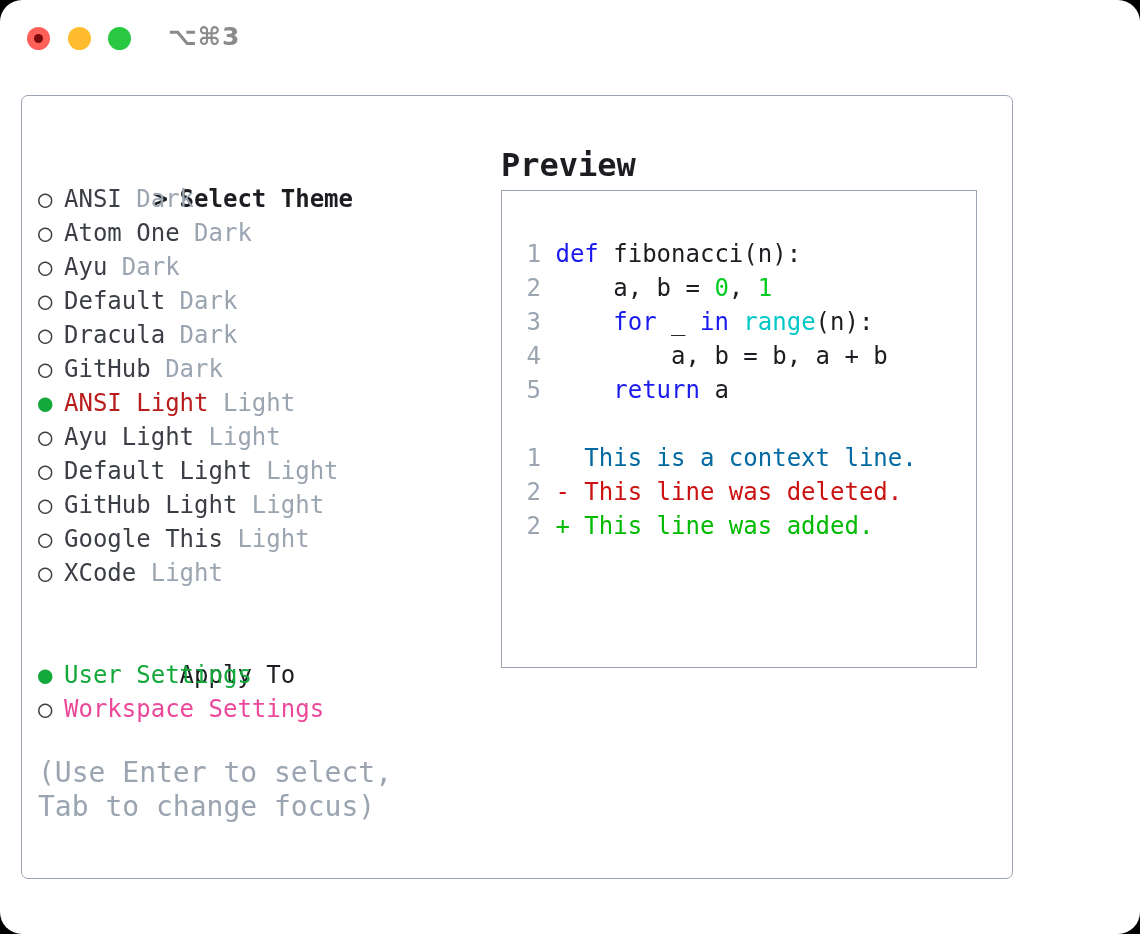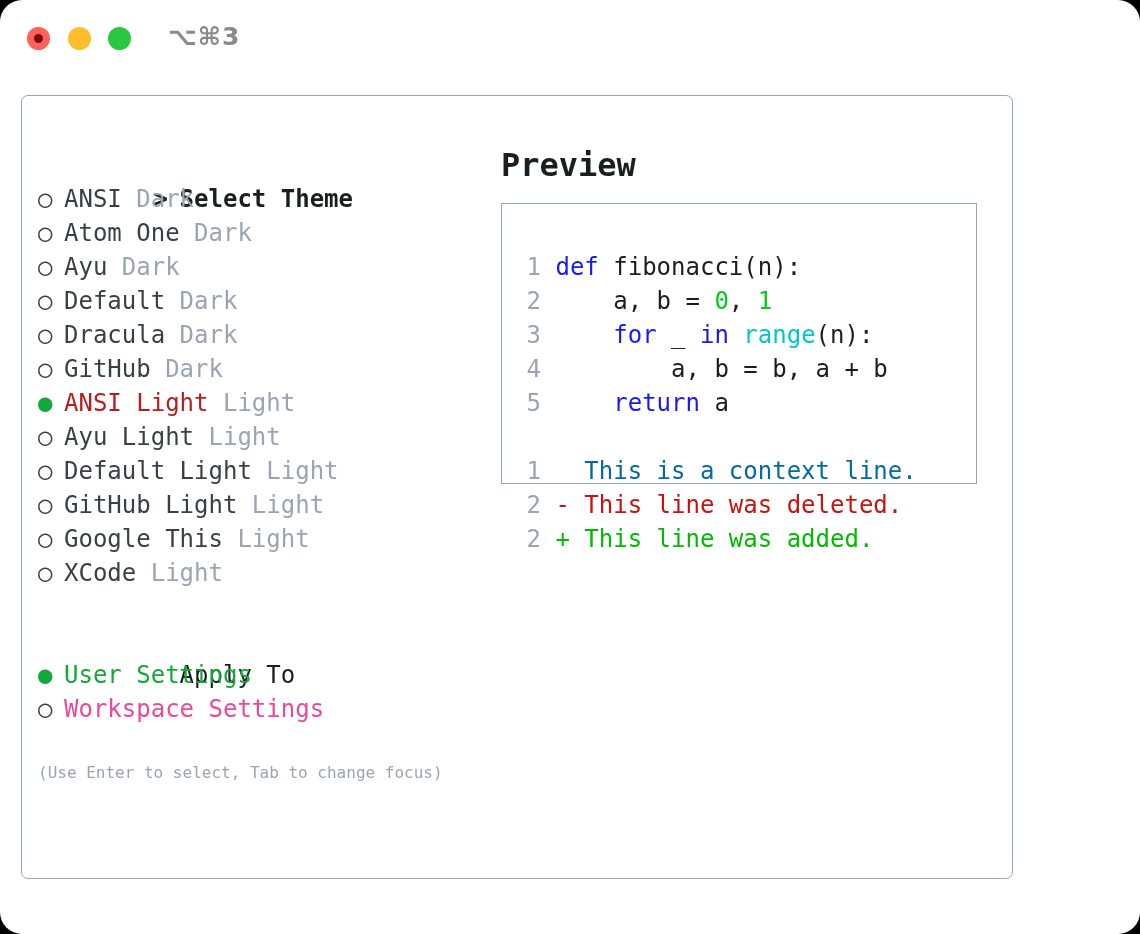--- a/index.html
+++ b/index.html
@@ -119,44 +119,44 @@
     color: #1b1d20;
     font-weight: normal;
   }
   #apply-header .bullet { color: transparent; }
 
   .row.apply-selected .apply-name { color: #13a83a; }
   .apply-name { color: #ec4899; }
 
   #hint {
     margin-top: 30px;
-    font-size: 16px;
+    font-size: 28px;
     line-height: 34px;
     color: #9aa5b1;
     width: 420px;
   }
 
   
   #right-col {
     position: absolute;
     left: 479px;
     top: 52px;
     width: 490px;
   }
   #preview-title {
     font-size: 32px;
     font-weight: bold;
     color: #1b1d20;
     line-height: 34px;
     white-space: pre;
   }
   #preview-box {
-    margin-top: 21px;
+    margin-top: 8px;
     width: 476px;
-    height: 281px;
+    height: 478px;
     border: 1.5px solid #9aa5b1;
     box-sizing: border-box;
     background: #ffffff;
     position: relative;
   }
   #code-area {
     position: absolute;
     left: 13px;
     top: 46px;
     font-size: 24px;

